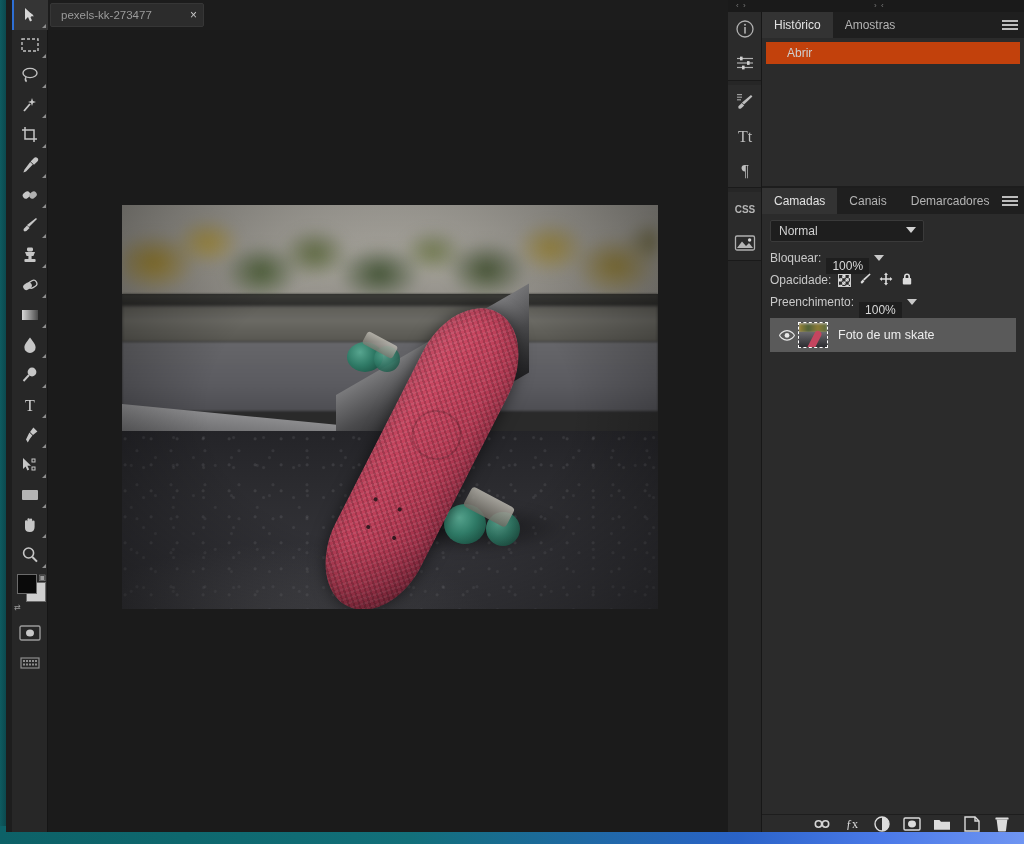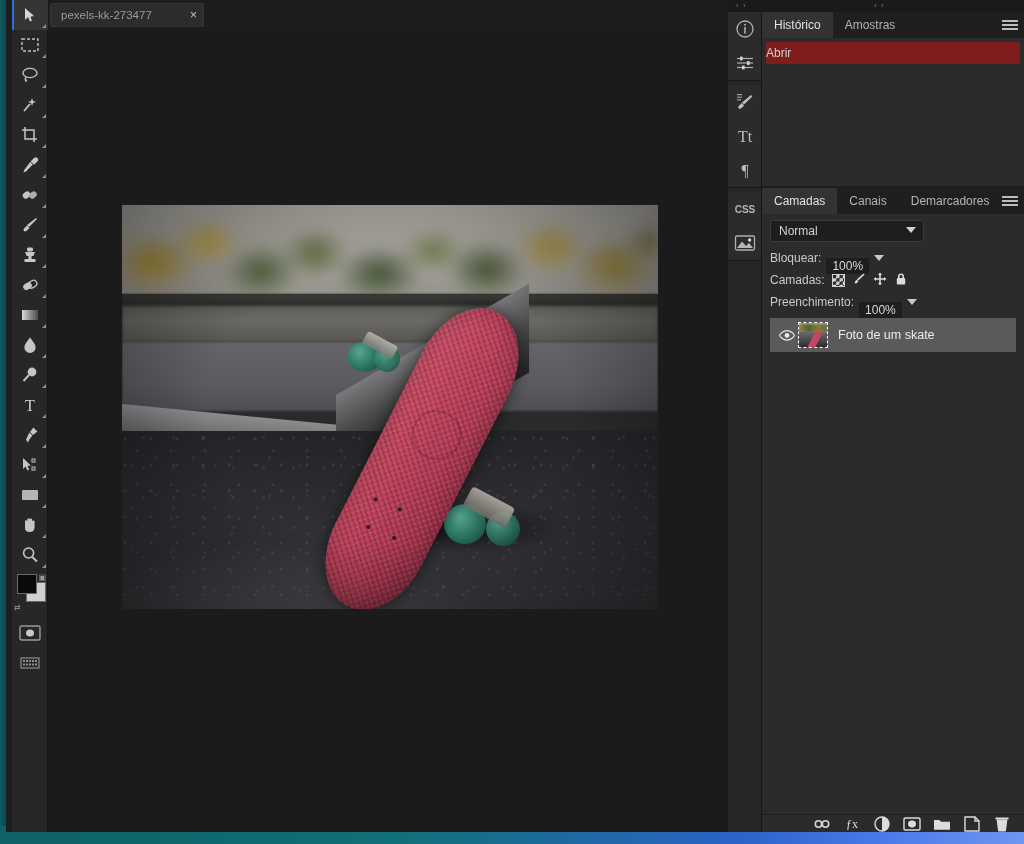--- a/index.html
+++ b/index.html
@@ -293,23 +293,23 @@
     position: absolute; right: 6px; top: 5px;
     width: 16px; height: 16px;
     display: flex; flex-direction: column; justify-content: center; gap: 2px;
   }
   .pmenu i { display: block; height: 2px; background: #bdbdbd; }
   .panel-body { background: #2b2b2b; }
 
   .hist-item {
     height: 22px; margin: 0 4px;
     display: flex; align-items: center;
-    padding-left: 0;
+    padding-left: 21px;
     font-size: 12px; color: #cfcfcf;
-    background: #7f1d1d;
+    background: #c2410c;
   }
 
   
   .lay-head { padding: 6px 8px 2px 8px; }
   .blend-row { display: flex; align-items: center; margin-bottom: 6px; }
   .blend-select {
     position: relative;
     width: 154px; height: 22px;
     background: #1e1e1e;
     border: 1px solid #3a3a3a;
@@ -740,21 +740,21 @@
               </div>
             </div>
 
             <div class="opt-row">
               <span>Bloquear:</span>
               <span class="val-box">100%</span>
               <span class="tri-down"></span>
             </div>
 
             <div class="opt-row" style="margin-top:2px;">
-              <span>Camadas:</span>
+              <span>Opacidade:</span>
               <span class="lock-icons">
                 <span class="checker"></span>
                 <span>
                   <svg width="14" height="14" viewBox="0 0 14 14">
                       <path d="M11.6 1.4 L12.6 2.4 L6.4 8.6 L5 7.2 Z" fill="#dcdcdc"></path>
                       <path d="M4.8 7.6 L6.4 9.2 L4.6 11.2 Q2.4 12 2.8 9.8 Z" fill="#dcdcdc"></path>
                     </svg>
                 </span>
                 <span>
                   <svg width="14" height="14" viewBox="0 0 14 14">

